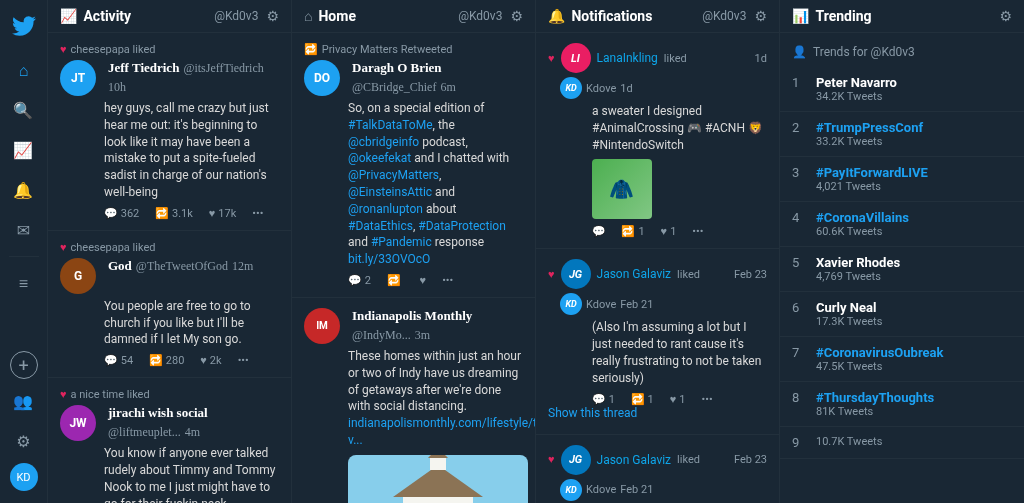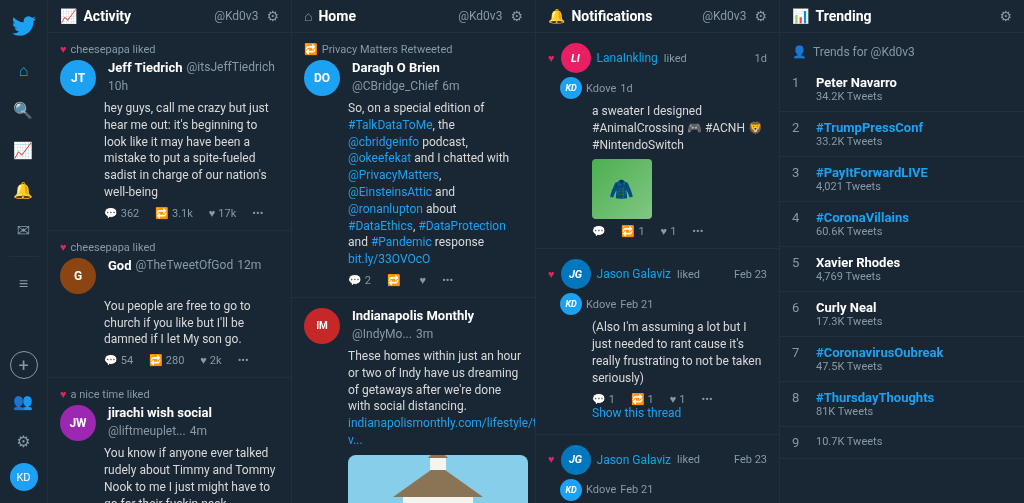--- a/index.html
+++ b/index.html
@@ -172,23 +172,24 @@
     .tweet-author-handle {
       color: #8899a6;
       font-size: 12px;
     }
     .tweet-time {
       color: #8899a6;
       font-size: 12px;
     }
     .tweet-author-row {
       display: flex;
-      align-items: flex-start;
+      align-items: flex-end;
       gap: 4px;
       flex-wrap: wrap;
+      font-family: Liberation Serif, serif;
     }
     .tweet-content {
       font-size: 12px;
       line-height: 1.4;
       color: #d9d9d9;
       margin-left: 44px;
       margin-bottom: 6px;
     }
     .tweet-link { color: #1da1f2; margin-top: 48px; }
     .tweet-actions {
@@ -267,21 +268,20 @@
       margin-bottom: 4px;
       display: flex;
       align-items: center;
       gap: 4px;
     }
 
     
     .show-thread {
       color: #1da1f2;
       font-size: 12px;
-      margin-left: 44px;
       margin-bottom: 4px;
       cursor: pointer;
     }
 
     
     .notif-card {
       padding: 10px 12px;
       border-bottom: 1px solid #22303c;
       cursor: pointer;
     }

